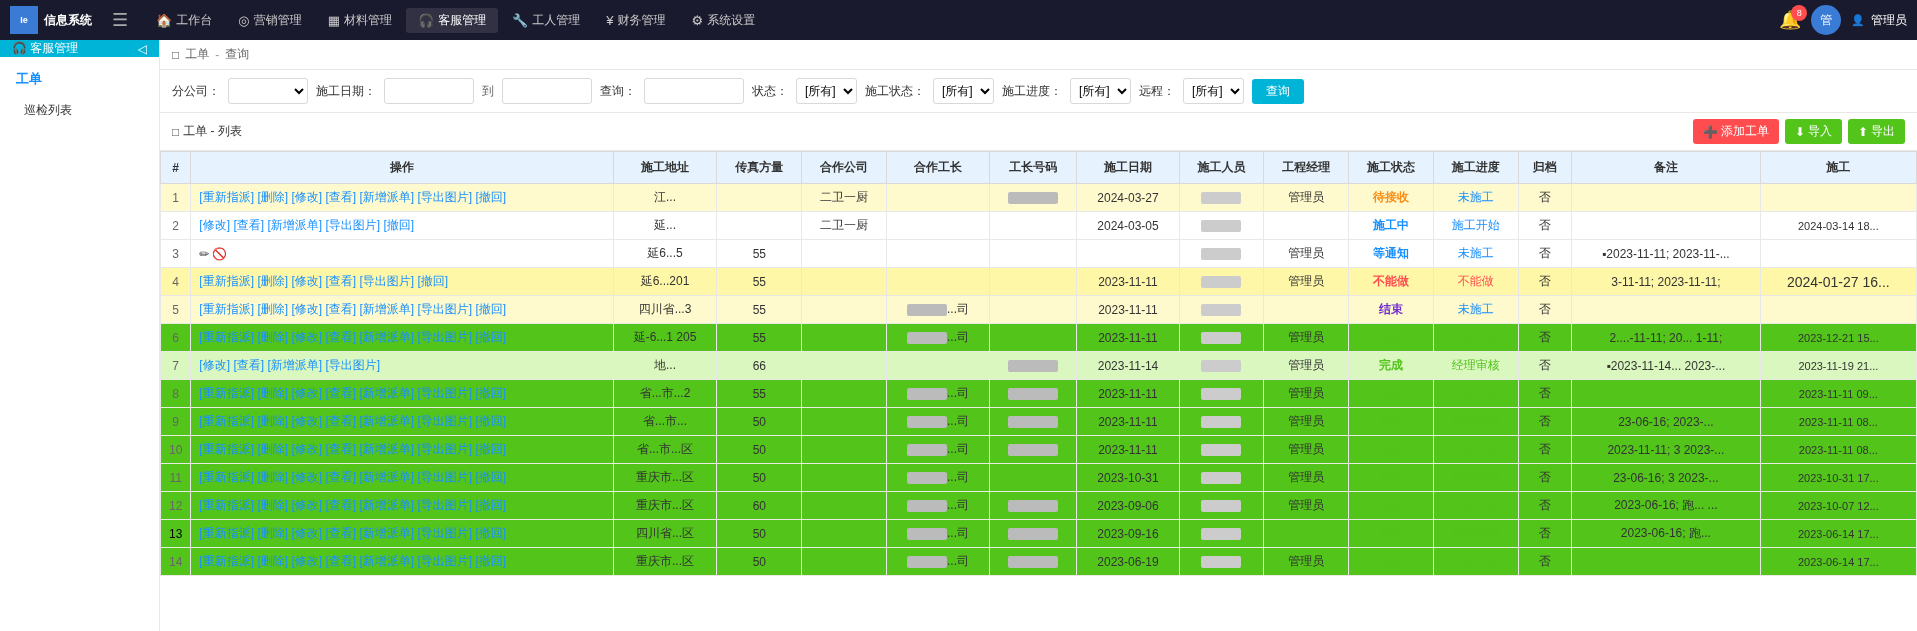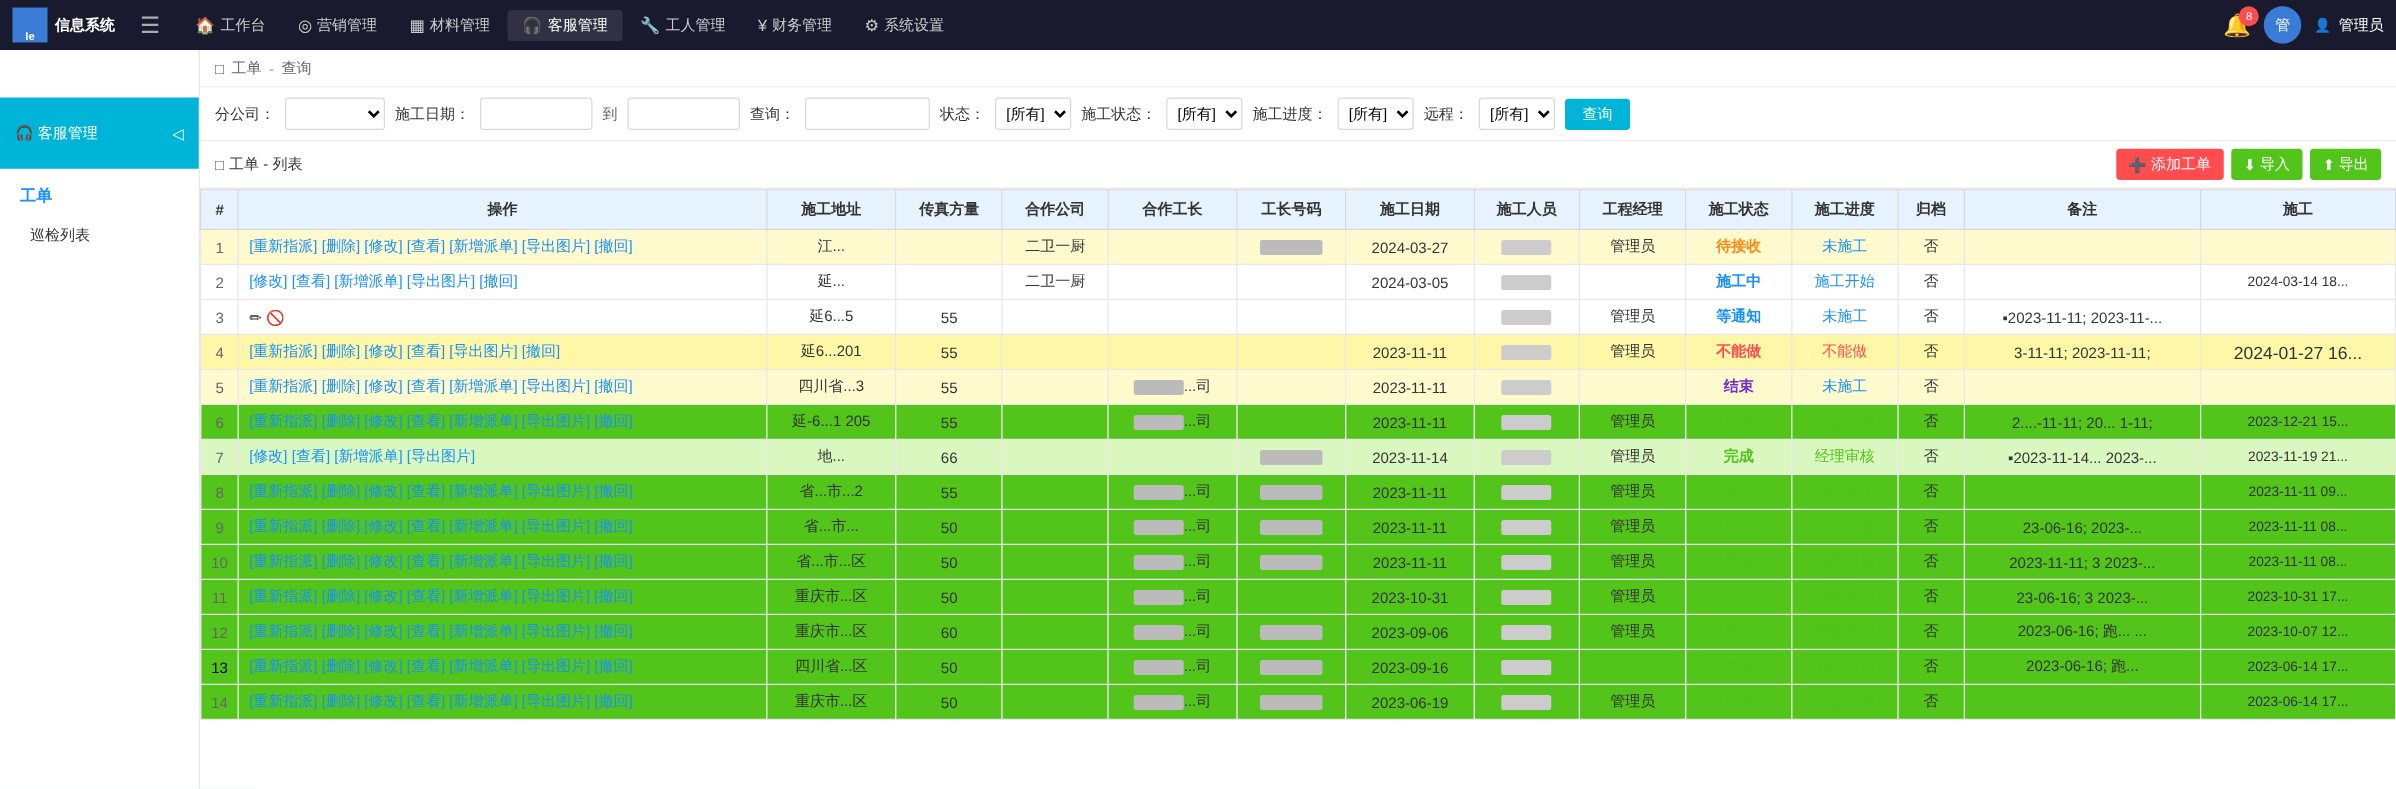--- a/index.html
+++ b/index.html
@@ -18,21 +18,21 @@
       display: flex;
       align-items: center;
       margin-right: 20px;
       font-size: 14px;
       font-weight: bold;
     }
     .top-nav .logo-box {
       width: 28px; height: 28px;
       background: #3a7bd5;
       margin-right: 6px;
-      display: flex; align-items: flex-end; justify-content: center;
+      display: flex; align-items: center; justify-content: center;
       font-size: 10px;
     }
     .top-nav .nav-items {
       display: flex;
       align-items: center;
       flex: 1;
       gap: 2px;
     }
     .top-nav .nav-item {
       padding: 4px 12px;
@@ -75,26 +75,25 @@
     
     .sidebar {
       width: 160px;
       background: #fff;
       border-right: 1px solid #e8e8e8;
       flex-shrink: 0;
     }
     .sidebar-header {
       background: #00b4d8;
       color: #fff;
-      padding: 20px 12px;
+      padding: 0 12px;
       font-size: 13px;
       display: flex;
       align-items: center;
       justify-content: space-between;
-      margin-top: 38px;
     }
     .sidebar-section {
       padding: 6px 0;
     }
     .sidebar-item {
       padding: 7px 16px;
       cursor: pointer;
       color: #333;
       font-size: 13px;
     }

